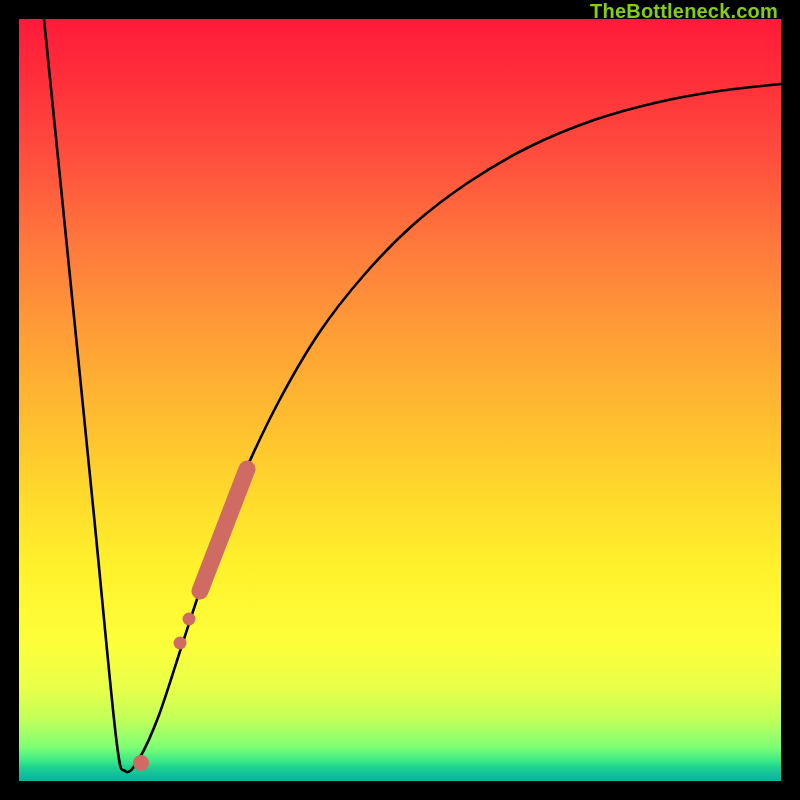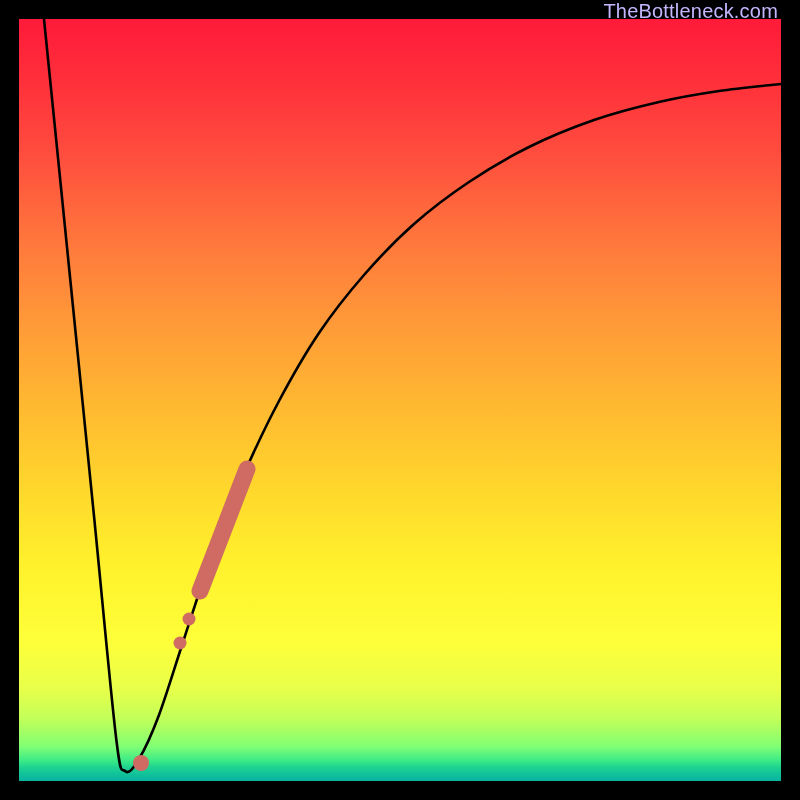--- a/index.html
+++ b/index.html
@@ -41,23 +41,23 @@
       #1fd290 98.2%,
       #16c896 98.8%,
       #0ebd9c 99.3%,
       #09b5a2 100%
     );
   }
   .watermark {
     position: absolute;
     top: 0px;
     right: 22px;
-    color: #c4b5fd;
+    color: #84cc16;
     font-size: 20px;
-    font-weight: 400;
+    font-weight: 700;
     letter-spacing: 0.2px;
     z-index: 20;
   }
   svg.curve {
     position: absolute;
     inset: 0;
     z-index: 10;
   }
 </style>
 </head>

